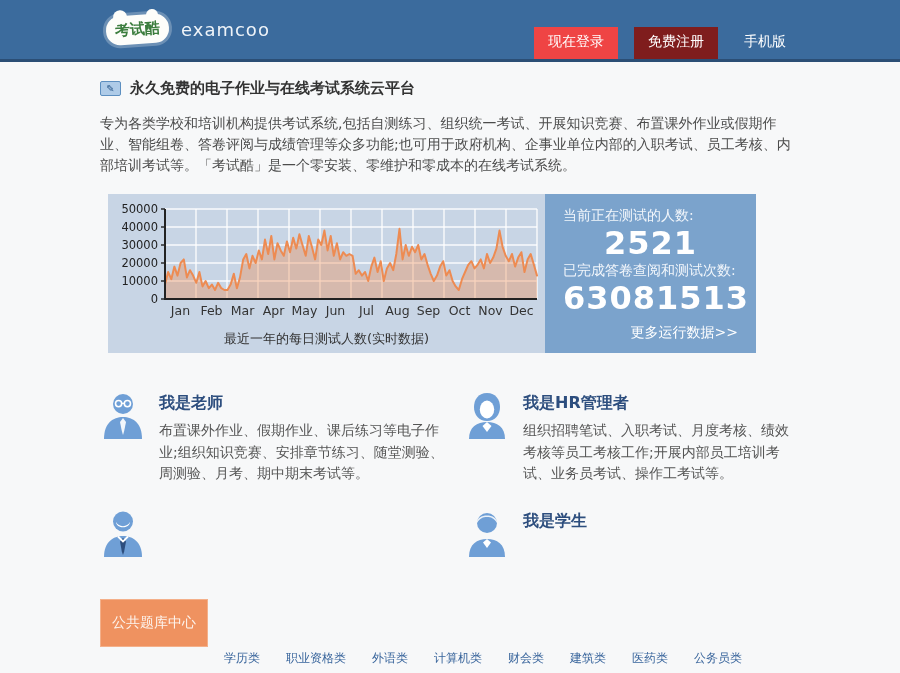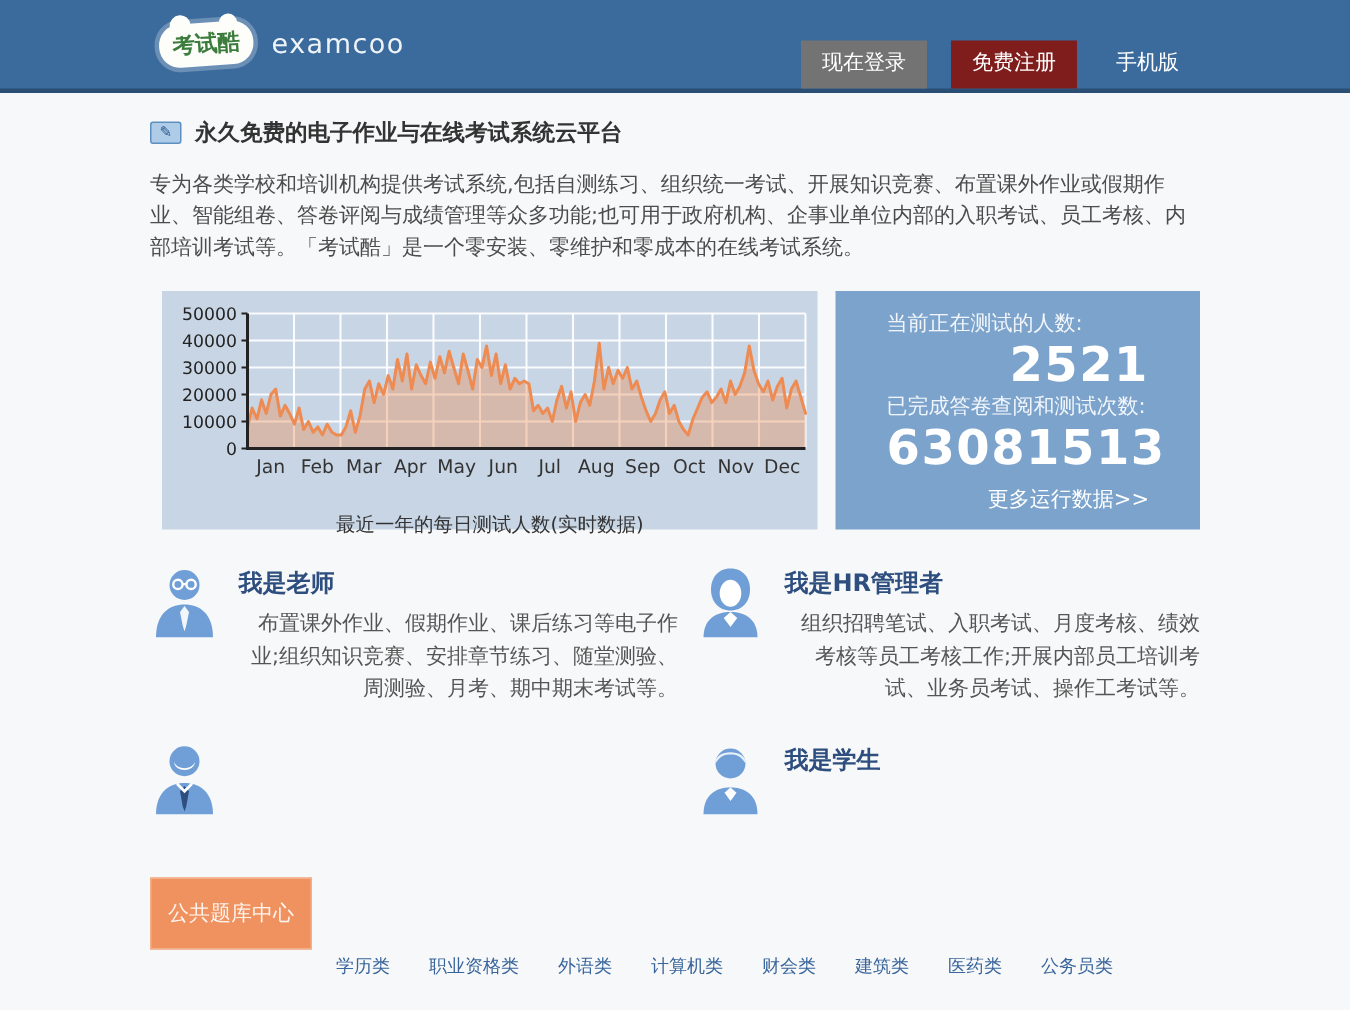--- a/index.html
+++ b/index.html
@@ -21,53 +21,53 @@
     box-shadow:0 0 0 3px rgba(255,255,255,0.25);
   }
   .logo-cloud:before, .logo-cloud:after {
     content:""; position:absolute; background:#fdfdfa; border-radius:50%;
   }
   .logo-cloud:before { width:14px; height:14px; top:-6px; left:8px; }
   .logo-cloud:after  { width:12px; height:12px; top:-5px; right:10px; }
   .logo-en { color:#eef3f8; font-size:18px; letter-spacing:1px; }
   .topnav { margin-left:auto; display:flex; align-items:flex-end; height:100%; }
   .topnav a { font-size:14px; color:#fff; padding:6px 14px 8px; }
-  .btn-login { background:#737373; }
+  .btn-login { background:#ef4444; }
   .btn-register { background:#7f1d1d; margin-left:16px; }
   .link-mobile { margin-left:12px; color:#f3eced; }
 
   
   main { width:700px; margin:0 auto; }
   .title-row { display:flex; align-items:center; gap:9px; margin-top:17px; }
   .edit-icon {
     width:21px; height:15px; background:#aecbe8; border:1px solid #5d8fc0;
     border-radius:2px; color:#2c5a8c; font-size:10px; line-height:13px; text-align:center;
     flex:0 0 auto;
   }
   h1.page-title { font-size:15px; color:#333; font-weight:600; margin:0; }
   .intro { font-size:14px; color:#4c4c4c; line-height:21px; margin:15px 0 0; }
 
   
   .stats-row { display:flex; margin-top:18px; }
   .chart-panel { background:#c8d5e5; width:437px; height:159px; margin-left:8px; padding-top:5px; }
-  .chart-caption { text-align:center; font-size:13px; color:#333; margin-top:12px; }
+  .chart-caption { text-align:center; font-size:13px; color:#333; margin-top:1px; }
   .stats-panel {
-    width:243px; height:159px; margin-left:12px; background:#7ba3cc;
-    padding:13px 34px; color:#fff;
+    width:211px; height:159px; margin-left:0; background:#7ba3cc;
+    padding:13px 18px; color:#fff;
   }
   .stat-label { font-size:14px; color:#f2f6fb; }
-  .stat-value { font-size:32px; font-weight:bold; text-align:right; line-height:1.15; letter-spacing:1px; color:#fff; }
+  .stat-value { font-size:32px; font-weight:bold; text-align:center; line-height:1.15; letter-spacing:1px; color:#fff; }
   .more-link { display:block; text-align:right; font-size:14px; color:#fff; margin-top:7px; }
 
   
-  .roles { display:grid; grid-template-columns:352px 336px; column-gap:12px; row-gap:24px; margin-top:24px; }
+  .roles { display:grid; grid-template-columns:352px 336px; column-gap:12px; row-gap:24px; margin-top:38px; }
   .role-card { display:flex; gap:13px; }
   .role-icon { flex:0 0 46px; width:46px; }
   .role-title { font-size:16px; font-weight:bold; color:#2d4e7e; margin:2px 0 6px; }
-  .role-desc { font-size:14px; color:#555; line-height:21.5px; margin:0;text-align:right; }
+  .role-desc { font-size:14px; color:#555; line-height:21.5px; margin:0; }
 
   
   .qbank-row { display:flex; margin-top:38px; padding-bottom:20px; }
   .qbank-btn {
     flex:0 0 auto; background:#ef9260; border:1px solid #f4b08a;
     color:#fdf4ee; font-size:14px; padding:14px 11px; height:fit-content;
   }
   .qbank-links {
     display:flex; flex-wrap:wrap; align-content:flex-start;
     margin-left:16px; column-gap:26px; row-gap:7px; max-width:578px; padding-top:4px;

